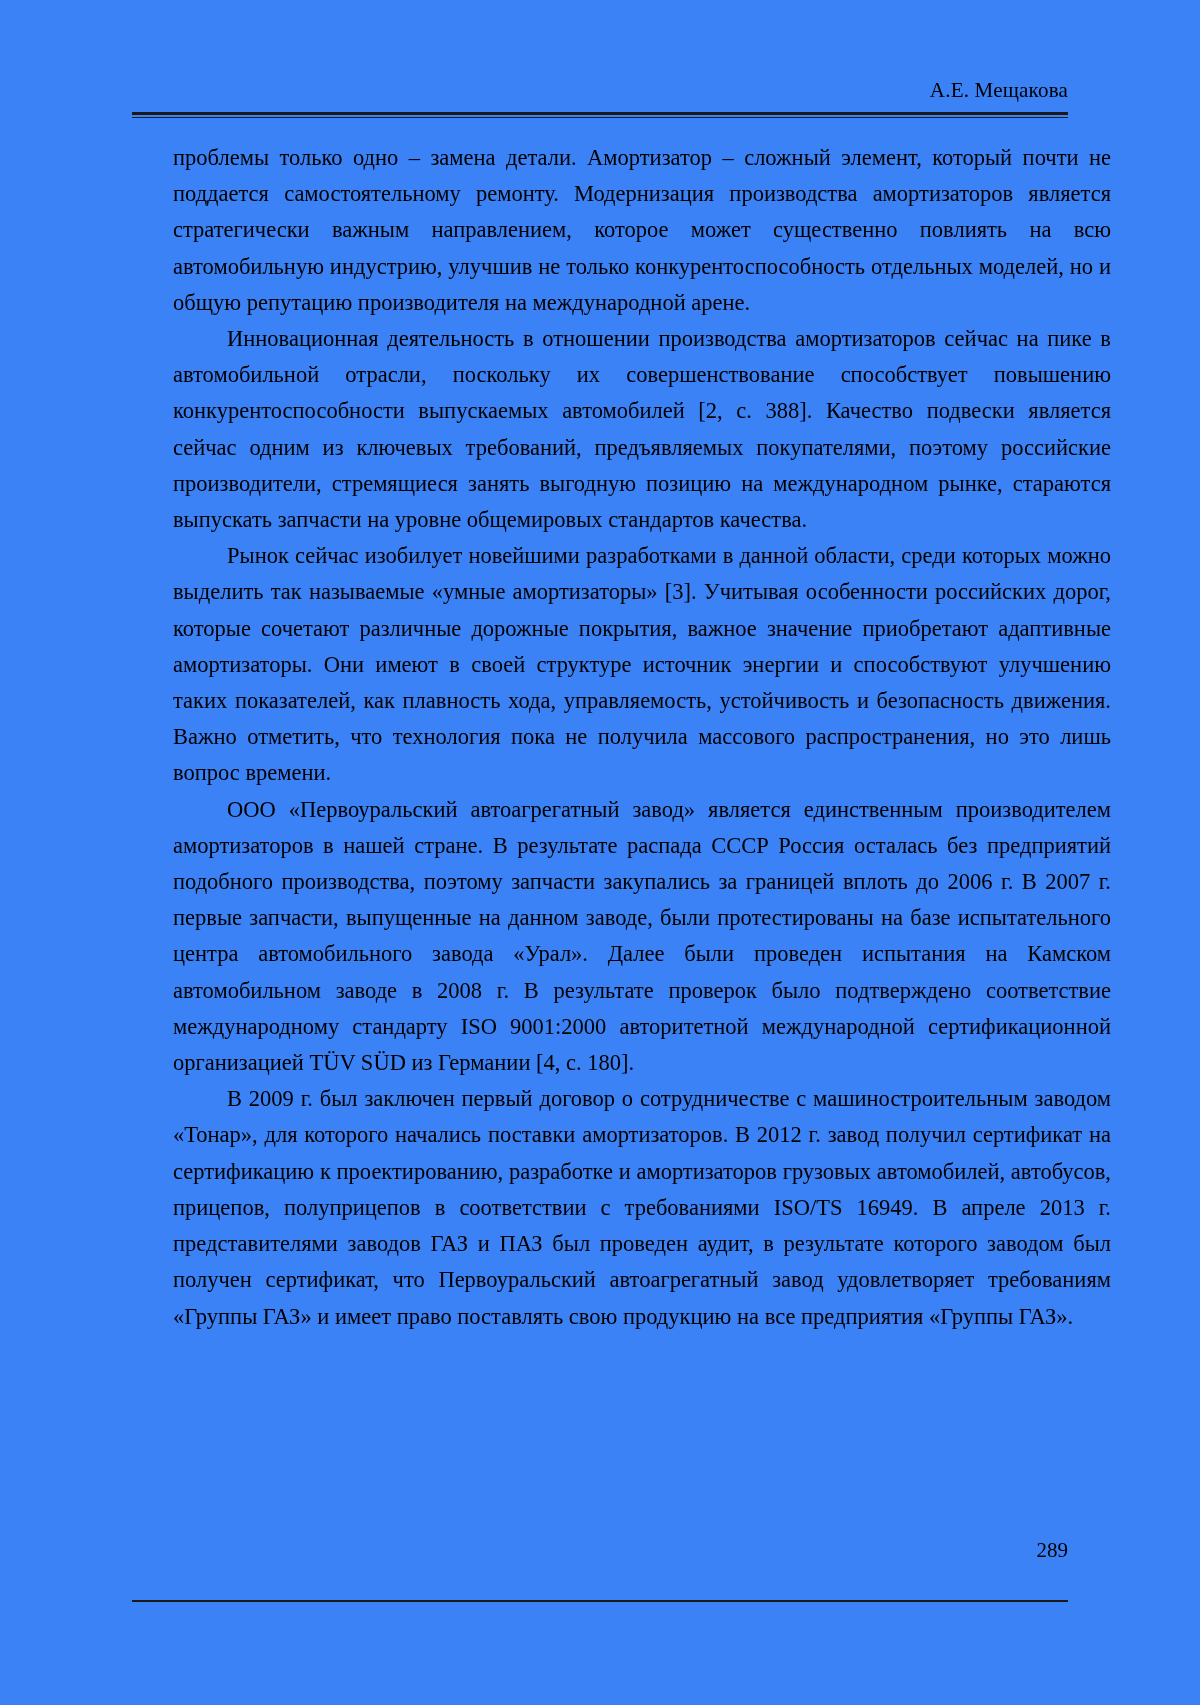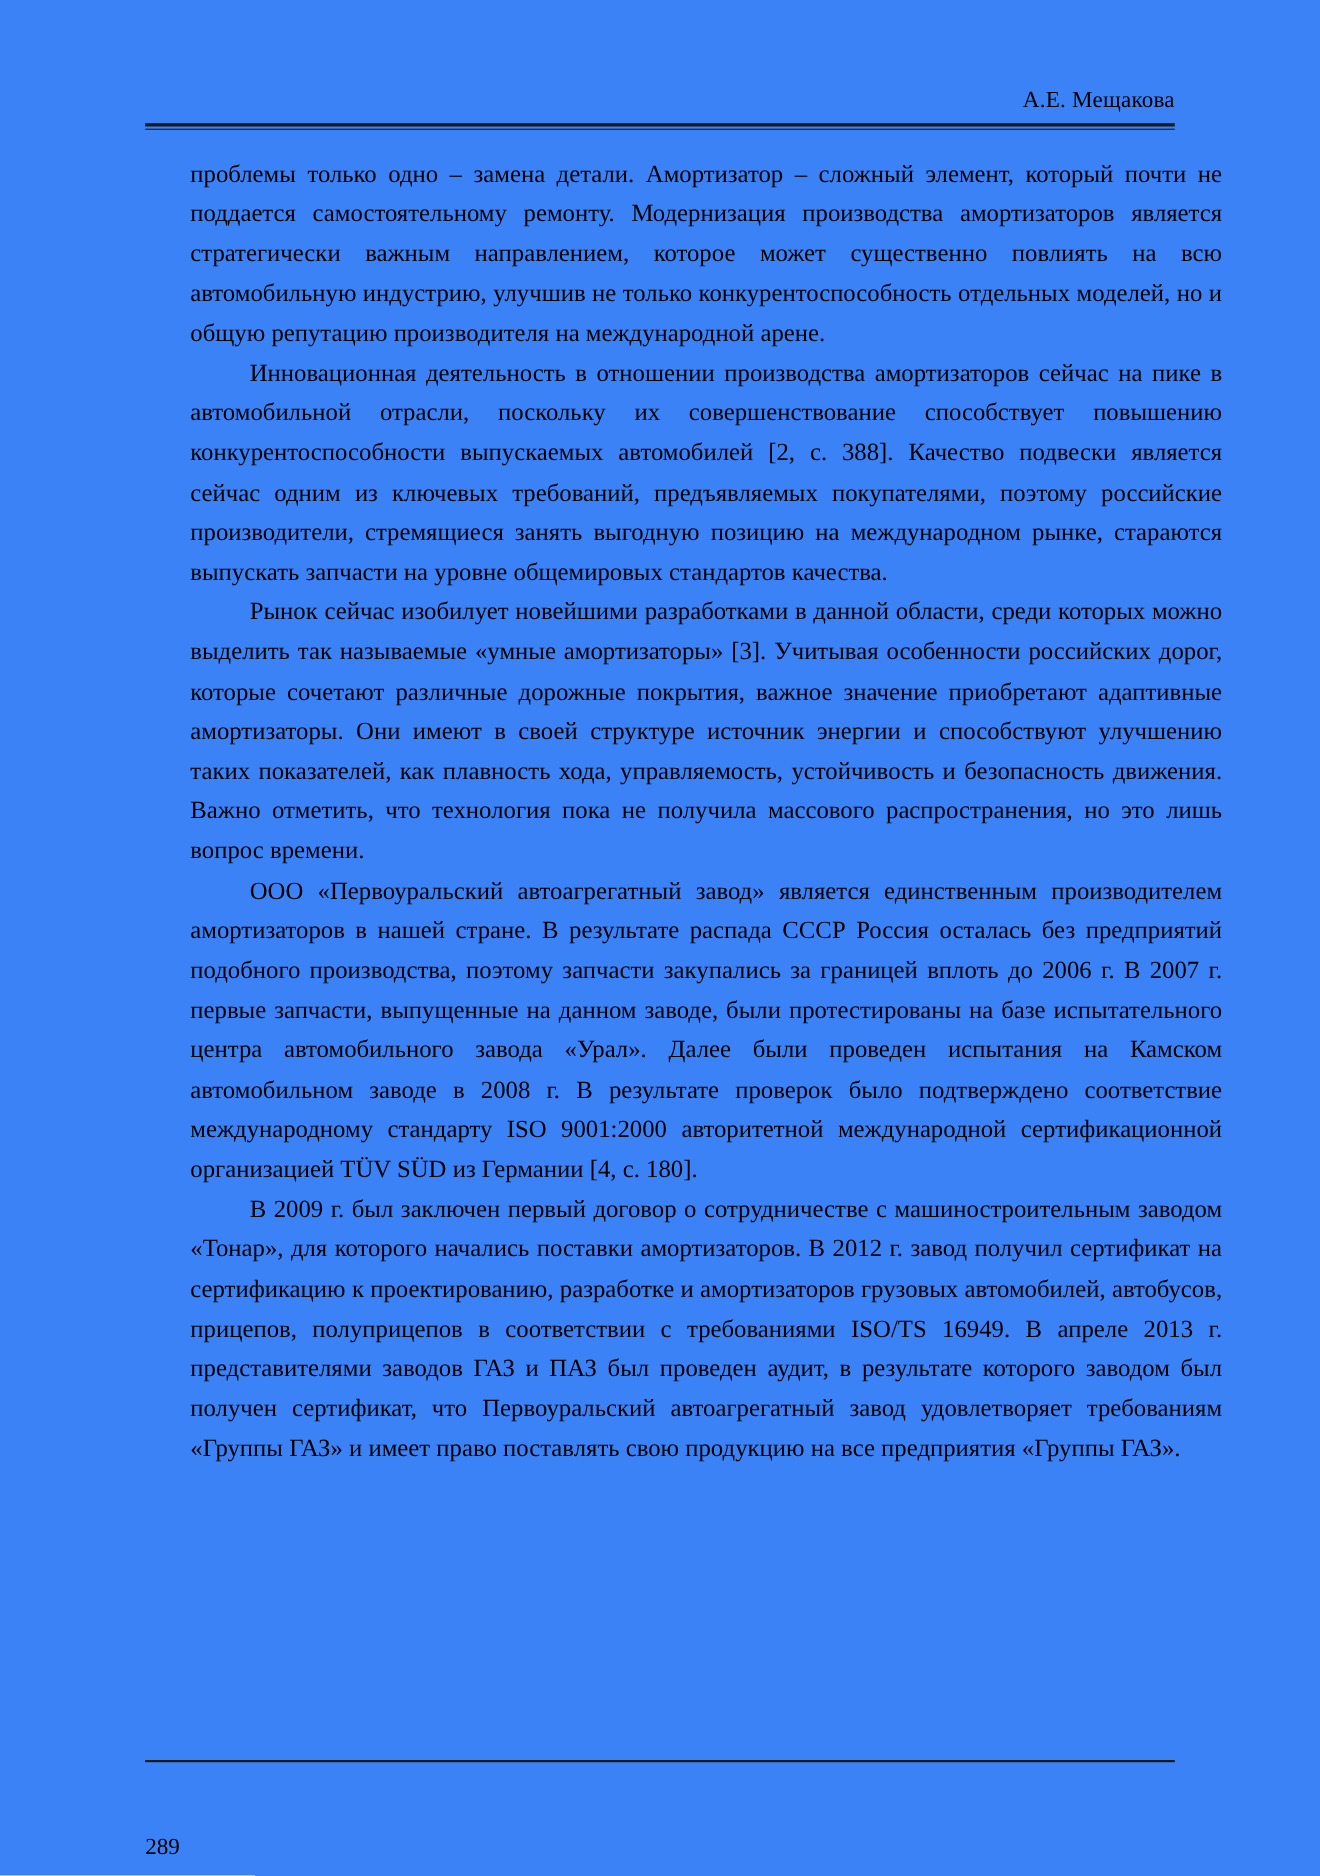--- a/index.html
+++ b/index.html
@@ -66,23 +66,24 @@
   .footer-rule {
     position: absolute;
     top: 1600px;
     left: 132px;
     width: 936px;
     height: 0;
     border-top: 2px solid #1a1a1a;
   }
   .page-number {
     position: absolute;
-    top: 1666px;
+    top: 1538px;
     left: 132px;
     width: 936px;
+    text-align: right;
     font-size: 21px;
   }
 </style>
 </head>
 <body>
 
 <div class="page">
 
   <div class="header">А.Е. Мещакова</div>
   <div class="header-rule"></div>

